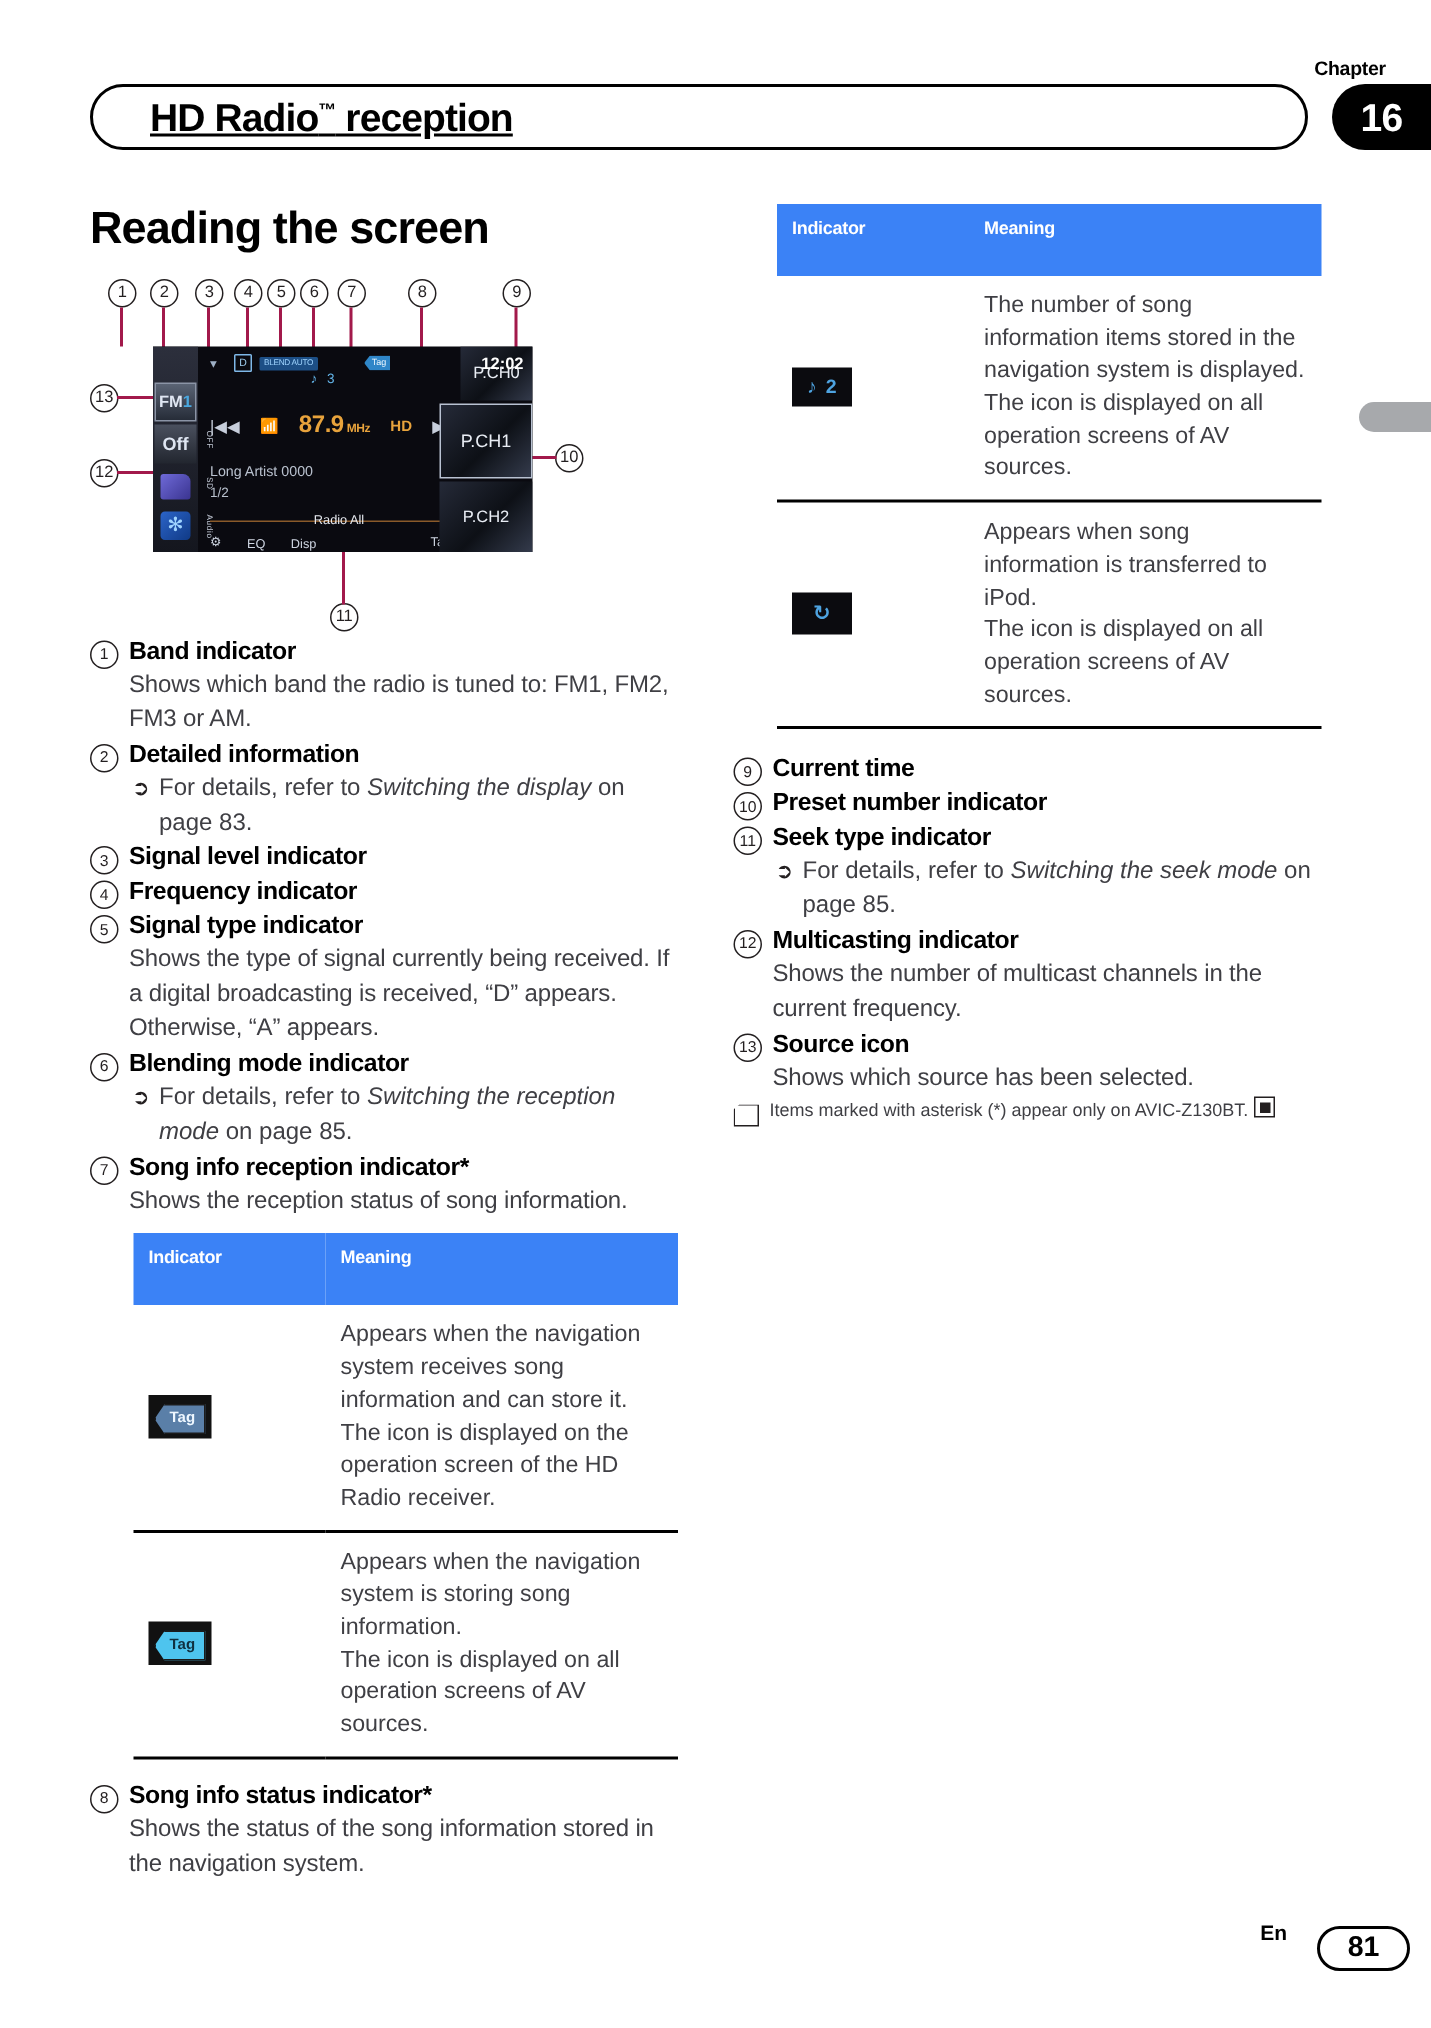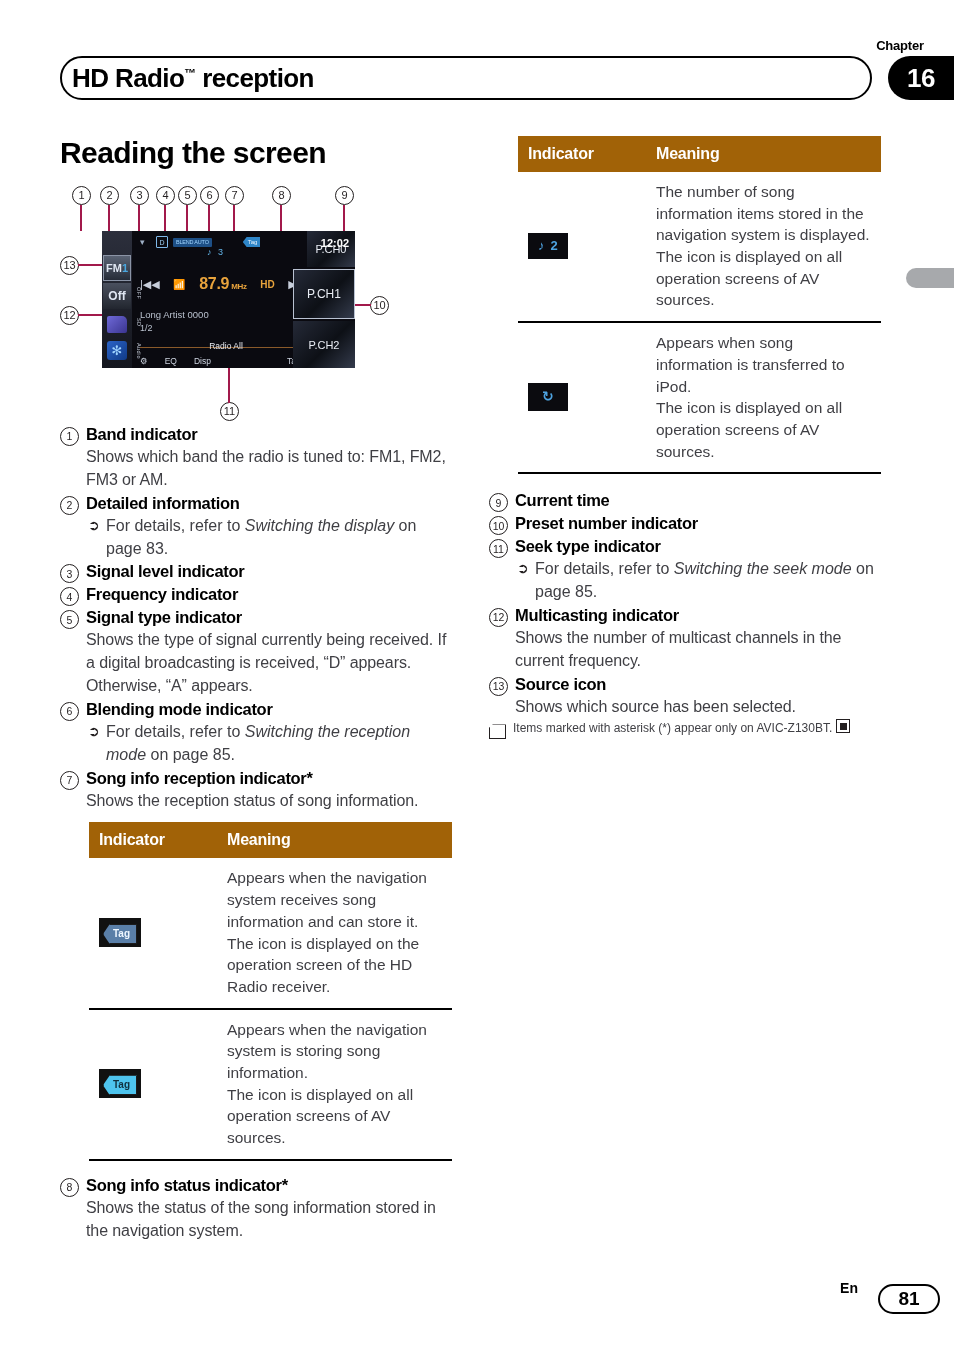--- a/index.html
+++ b/index.html
@@ -19,22 +19,23 @@
     position:absolute;right:0;top:56px;width:66px;height:44px;background:#000;
     border-radius:22px 0 0 22px;color:#fff;font-size:26px;font-weight:bold;
     display:flex;align-items:center;justify-content:center;letter-spacing:-.5px;
   }
   .title-pill{
     position:absolute;left:60px;top:56px;width:812px;height:44px;
     border:2px solid #000;border-radius:22px;box-sizing:border-box;
     display:flex;align-items:center;
   }
   .title-pill .t{
-    font-size:26px;font-weight:bold;letter-spacing:-.6px;padding-left:10px;color:#000;
+    font-size:26px;font-weight:bold;letter-spacing:-.6px;padding-left:38px;color:#000;
     white-space:nowrap;
+    text-decoration:underline;
   }
   .tm{font-size:12px;vertical-align:super;font-weight:bold;}
 
   
   .edge-tab{
     position:absolute;right:0;top:268px;width:48px;height:20px;background:#a7a9ac;
     border-radius:10px 0 0 10px;
   }
 
   
@@ -134,22 +135,22 @@
   .endsq{display:inline-block;width:12px;height:12px;border:1.5px solid #231f20;
          position:relative;vertical-align:-1px;margin-left:4px;}
   .endsq::after{content:"";position:absolute;inset:2.5px;background:#231f20;}
   .notesq{width:15px;height:13px;border:1.6px solid #231f20;margin-right:7px;margin-top:5px;
           min-width:15px;
           clip-path:polygon(0 22%,22% 0,100% 0,100% 100%,0 100%);}
 
   
   table.ind{width:363px;border-collapse:collapse;margin:10px 0 0 29px;table-layout:fixed;}
   table.ind thead th{
-    background:#a16207;color:#fff;font-size:16px;font-weight:bold;text-align:left;
-    padding:9px 0 9px 10px;letter-spacing:-.2px;
+    background:#3b82f6;color:#fff;font-size:12px;font-weight:bold;text-align:left;
+    padding:9px 0 25px 10px;letter-spacing:-.2px;
   }
   table.ind thead th.c1{width:118px;}
   table.ind tbody td{
     padding:9px 8px 10px 10px;vertical-align:middle;font-size:15.5px;line-height:1.4;
     color:#3f3f44;border-bottom:2.5px solid #000;
   }
   table.ind tbody td.c1{vertical-align:middle;text-align:left;}
   
   .chip-tag{display:inline-block;height:18px;padding:0 6px 0 9px;font-size:10px;
             color:#eef7ff;font-weight:bold;line-height:18px;

